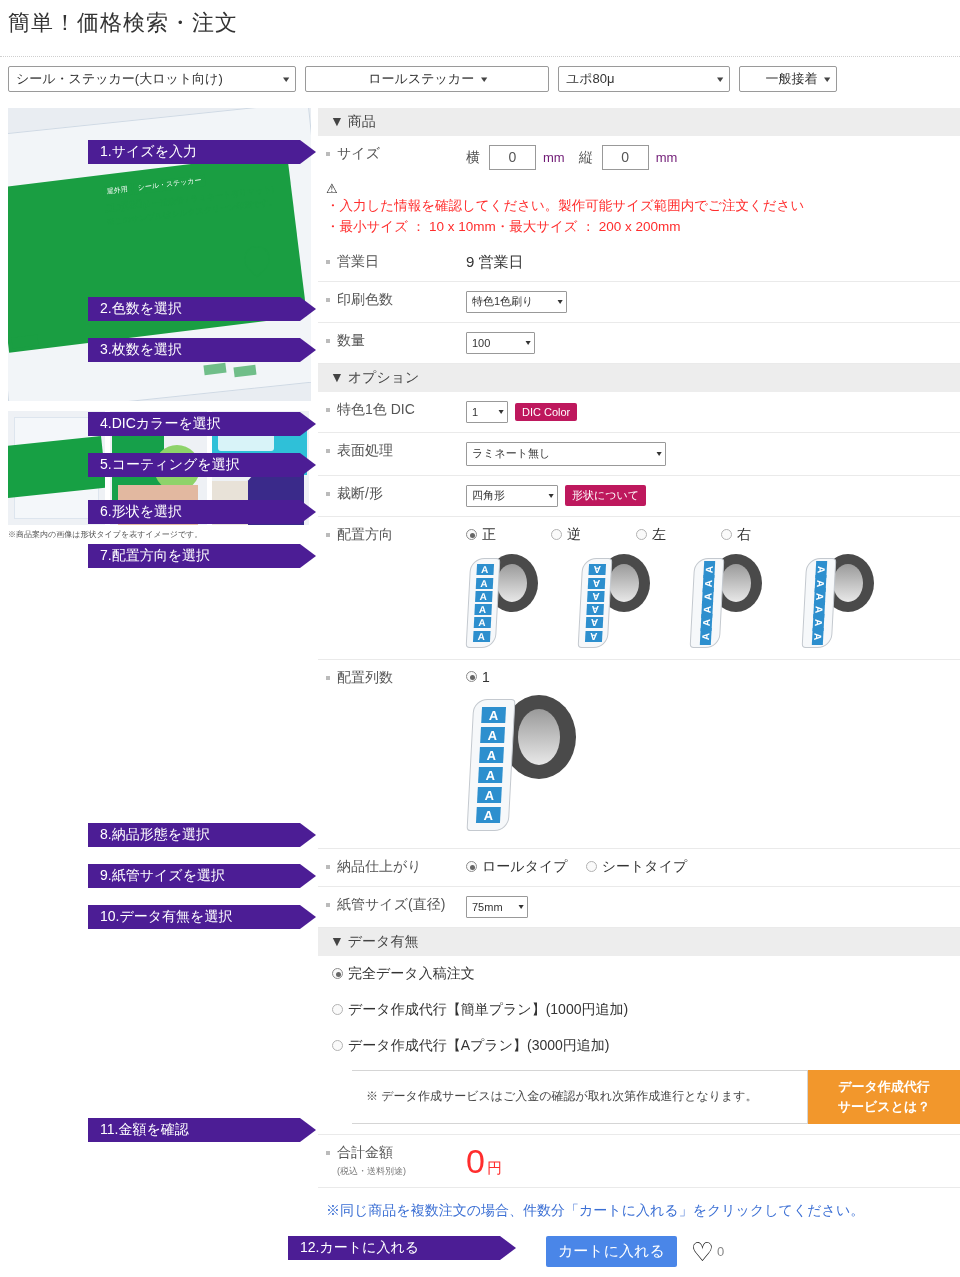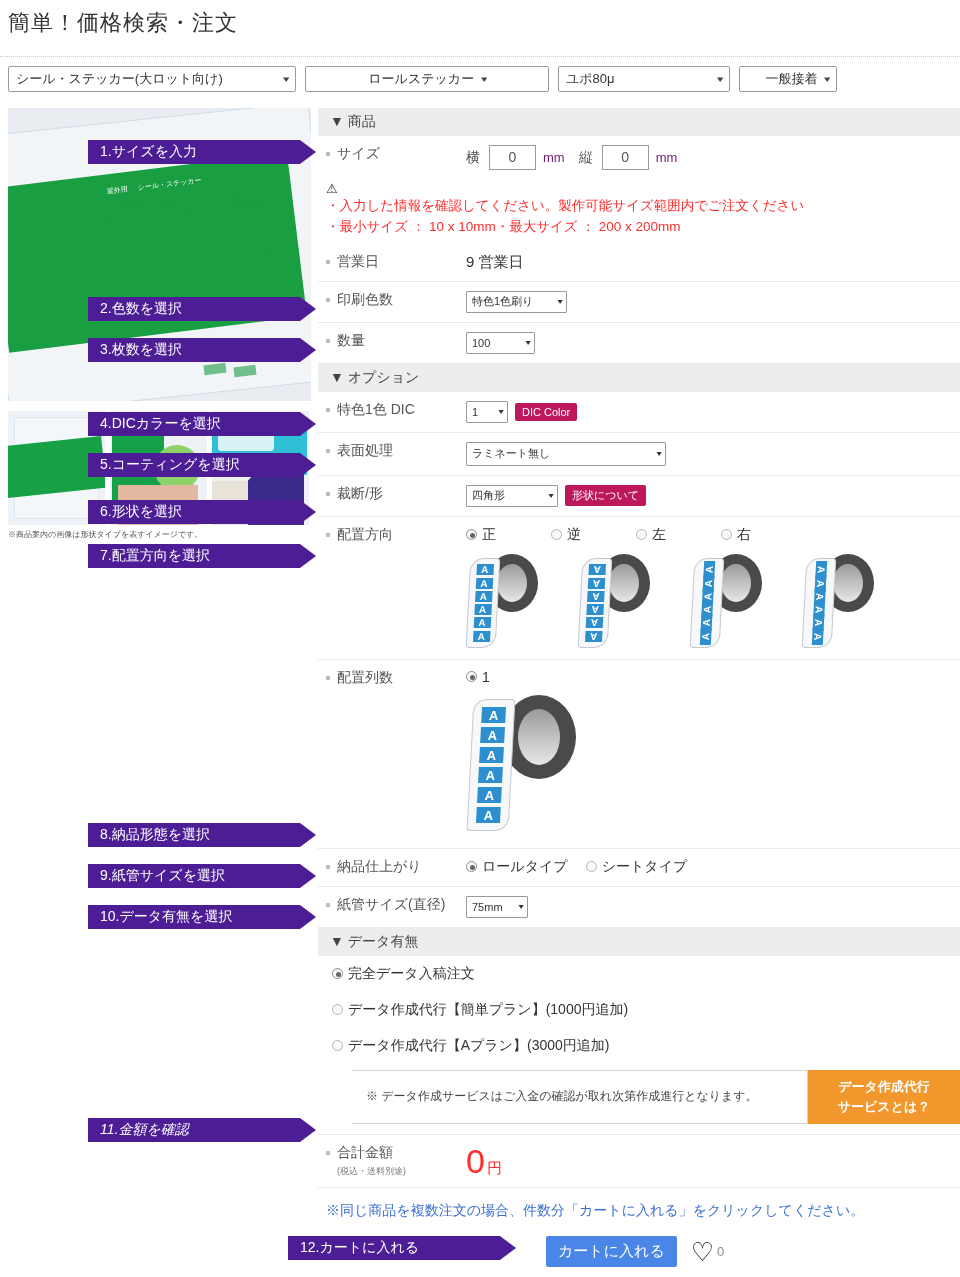--- a/index.html
+++ b/index.html
@@ -117,21 +117,21 @@
   #step1  { left:88px;  top:140px; width:228px; }
   #step2  { left:88px;  top:297px; width:228px; }
   #step3  { left:88px;  top:338px; width:228px; }
   #step4  { left:88px;  top:412px; width:228px; }
   #step5  { left:88px;  top:453px; width:228px; }
   #step6  { left:88px;  top:500px; width:228px; }
   #step7  { left:88px;  top:544px; width:228px; }
   #step8  { left:88px;  top:823px; width:228px; }
   #step9  { left:88px;  top:864px; width:228px; }
   #step10 { left:88px;  top:905px; width:228px; }
-  #step11 { left:88px;  top:1118px; width:228px;font-style:italic; }
+  #step11 { left:88px;  top:1118px; width:228px; }
   #step12 { left:288px; top:1236px; width:228px; }
 
   
   #right-panel {
     position:absolute; left:318px; top:108px; width:642px;
   }
   .sec-head {
     background:#ededed; height:28px; display:flex; align-items:center;
     padding-left:12px; font-size:14px; color:#444;
   }

